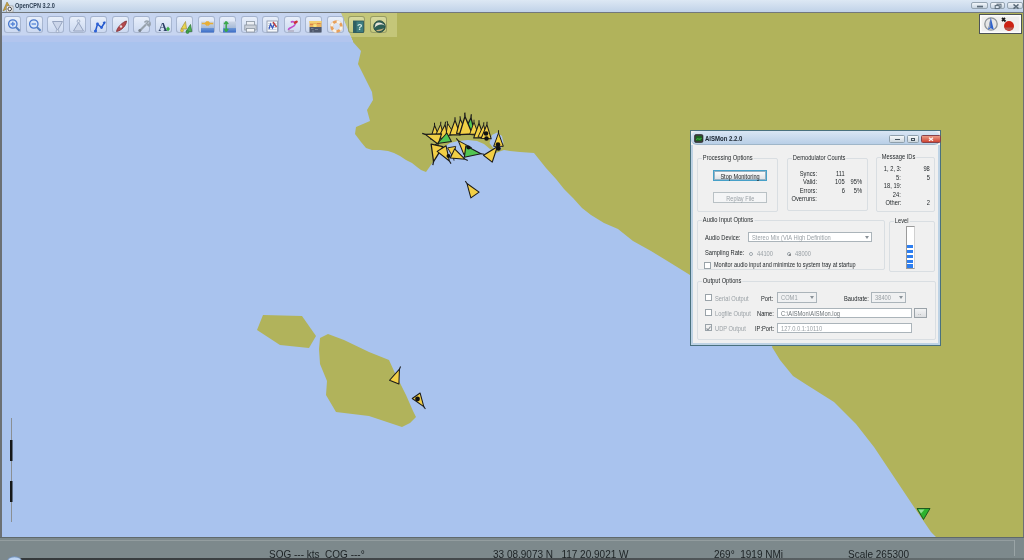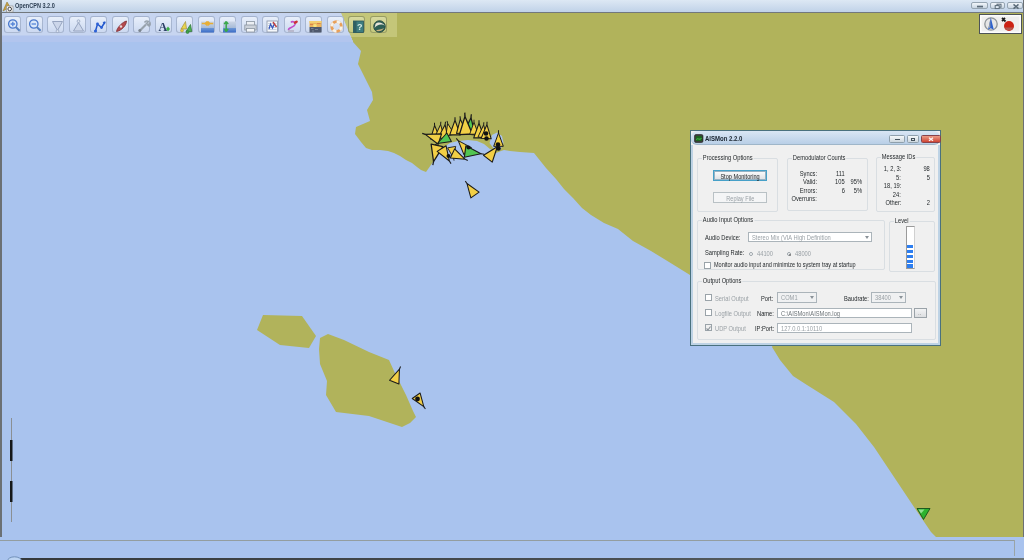--- a/index.html
+++ b/index.html
@@ -288,20 +288,26 @@
  background:#efefef;border:1.5px solid #4d5357;box-shadow:inset 0 0 0 1.5px #fdfdfd">
 <svg width="40" height="17" style="position:absolute;left:0;top:0">
 <circle cx="11" cy="9" r="6.2" fill="#e6e6e6" stroke="#8e9498" stroke-width="1.3"></circle>
 <polygon points="10.8,2.5 13.8,14.8 10.8,13.2 8,14.8" fill="#2f62cc"></polygon>
 <polygon points="10.2,4.5 8.6,13.5 10.4,12.2" fill="#9aa0a6"></polygon>
 <path d="M22,6 l3,-3 m-3,0 l3,3 m-1.5,-1.5 l2,2" stroke="#1c1c1c" stroke-width="1.8"></path>
 <circle cx="29" cy="11" r="5" fill="#cc2214"></circle>
 <path d="M24.5,12.5 a5,5 0 0 0 9,0 z" fill="#b25a50"></path>
 </svg>
 </div>
+<div id="statusbar">
+<span style="left:269px">SOG&nbsp;---&nbsp;kts&nbsp;&nbsp;COG&nbsp;---°</span>
+<span style="left:493px">33 08.9073 N&nbsp;&nbsp;&nbsp;117 20.9021 W</span>
+<span style="left:714px">269°&nbsp;&nbsp;1919 NMi</span>
+<span style="left:848px">Scale 265300</span>
+</div>
 <div style="position:absolute;left:0;top:539.5px;width:1015px;height:1px;background:#939d9f"></div>
 <div style="position:absolute;left:1014px;top:539.5px;width:1px;height:16px;background:#9aa4a6"></div>
 <div id="taskstrip"></div>
 <svg width="30" height="5" style="position:absolute;left:5px;top:555.5px">
 <ellipse cx="9.5" cy="5" rx="7" ry="4.2" fill="#bdd4f2" stroke="#7090b8" stroke-width="1"></ellipse>
 </svg>
 <div id="dlg">
 <div id="dlgtitle">
 <svg width="10" height="10" style="position:absolute;left:3px;top:2.5px">
 <rect x="0.5" y="0.5" width="8.5" height="8" rx="1.5" fill="#3a3d3a" stroke="#222" stroke-width="0.6"></rect>

